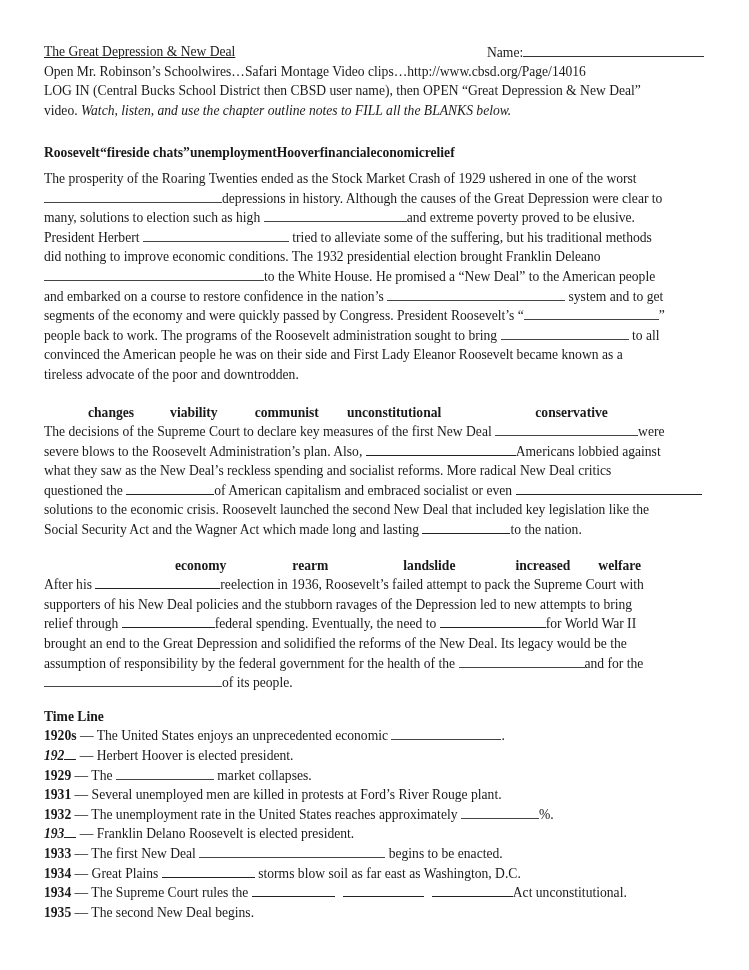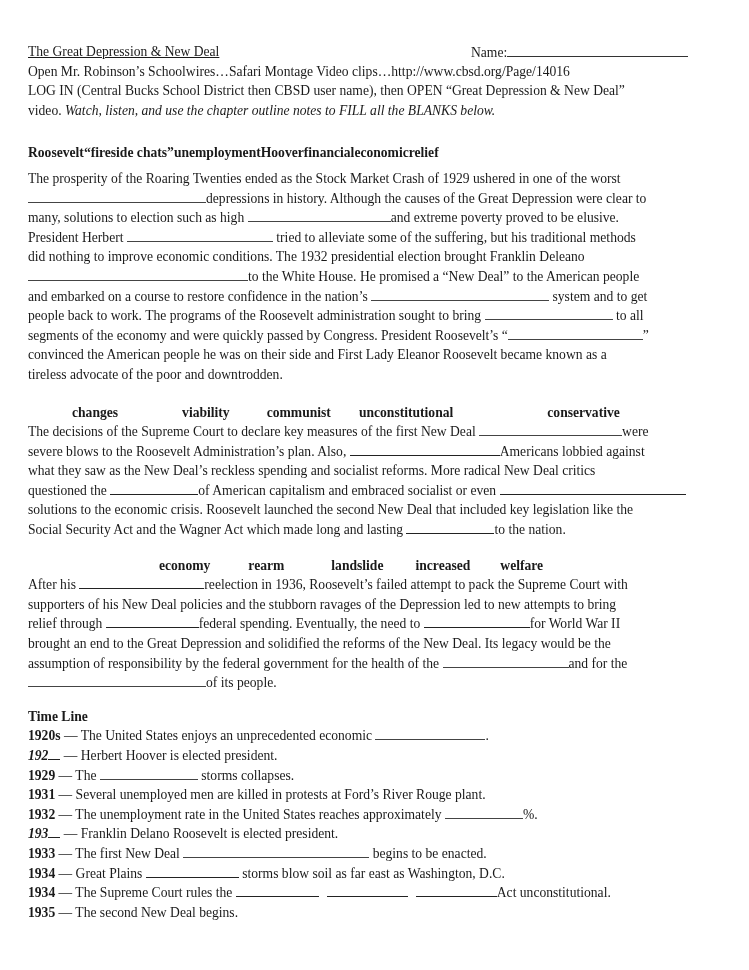--- a/index.html
+++ b/index.html
@@ -1,18 +1,18 @@
 <!DOCTYPE html>
 <html><head>
 <meta charset="utf-8">
 <style>
   html, body { margin: 0; padding: 0; background: #ffffff; }
   body { width: 749px; height: 970px; position: relative; overflow: hidden;
          font-family: "Liberation Serif", "DejaVu Serif", serif; color: #1a1a1a; }
-  .page { position: absolute; left: 28px; top: 42px; width: 665px; font-size: 13.6px; line-height: 19.6px; }
+  .page { position: absolute; left: 44px; top: 42px; width: 665px; font-size: 13.6px; line-height: 19.6px; }
   .line { white-space: nowrap; height: 19.6px; }
   .hdr { display: flex; justify-content: space-between; }
   .title { text-decoration: underline; }
   .name-wrap { width: 222px; }
   .name-line { display: inline-block; width: 181px; border-bottom: 1px solid #333; height: 14px; vertical-align: baseline; }
   .ital { font-style: italic; text-align: right; }
   .bold { font-weight: bold; }
   .wordbank { font-weight: bold; display: flex; white-space: nowrap; height: 19.6px; }
   .blank { display: inline-block; border-bottom: 1px solid #444; height: 13px; vertical-align: baseline; }
   .blank.thick { border-bottom: 1.6px solid #222; }
@@ -48,52 +48,52 @@
   <div style="height:6px"></div>
 
   <div class="para">
     <div class="line">The prosperity of the Roaring Twenties ended as the Stock Market Crash of 1929 ushered in one of the worst</div>
     <div class="line"><span class="blank" style="width:178px"></span><span>depressions in history.  Although the causes of the Great Depression were clear to</span></div>
     <div class="line"><span>many, solutions to election such as high </span><span class="blank" style="width:143px"></span><span>and extreme poverty proved to be elusive.</span></div>
     <div class="line"><span>President Herbert </span><span class="blank" style="width:146px"></span><span> tried to alleviate some of the suffering, but his traditional methods</span></div>
     <div class="line">did nothing to improve economic conditions.  The 1932 presidential election brought Franklin Deleano</div>
     <div class="line"><span class="blank" style="width:220px"></span><span>to the White House.  He promised a “New Deal” to the American people</span></div>
     <div class="line"><span>and embarked on a course to restore confidence in the nation’s </span><span class="blank" style="width:178px"></span><span> system and to get</span></div>
+    <div class="line"><span>segments of the economy and were quickly passed by Congress. President Roosevelt’s “</span><span class="blank" style="width:135px"></span><span>”</span></div>
     <div class="line"><span>people back to work.  The programs of the Roosevelt administration sought to bring </span><span class="blank" style="width:128px"></span><span> to all</span></div>
-    <div class="line"><span>segments of the economy and were quickly passed by Congress. President Roosevelt’s “</span><span class="blank" style="width:135px"></span><span>”</span></div>
     <div class="line">convinced the American people he was on their side and First Lady Eleanor Roosevelt became known as a</div>
     <div class="line">tireless advocate of the poor and downtrodden.</div>
   </div>
 
   <div style="height:18px"></div>
 
   <div class="wordbank" style="padding-left:44px;">
-    <span style="margin-right:64px">changes</span>
+    <span style="margin-right:36px">changes</span>
     <span style="margin-right:37px">viability</span>
     <span style="margin-right:28px">communist</span>
     <span style="margin-right:94px">unconstitutional</span>
     <span>conservative</span>
   </div>
 
   <div class="para">
     <div class="line"><span>The decisions of the Supreme Court to declare key measures of the first New Deal </span><span class="blank" style="width:143px"></span><span>were</span></div>
     <div class="line"><span>severe blows to the Roosevelt Administration’s plan.  Also, </span><span class="blank thick" style="width:150px"></span><span>Americans lobbied against</span></div>
     <div class="line">what they saw as the New Deal’s reckless spending and socialist reforms.  More radical New Deal critics</div>
     <div class="line"><span>questioned the </span><span class="blank thick" style="width:88px"></span><span>of American capitalism and embraced socialist or even </span><span class="blank thick" style="width:186px"></span></div>
     <div class="line">solutions to the economic crisis.  Roosevelt launched the second New Deal that included key legislation like the</div>
     <div class="line"><span>Social Security Act and the Wagner Act which made long and lasting </span><span class="blank thick" style="width:88px"></span><span>to the nation.</span></div>
   </div>
 
   <div style="height:16px"></div>
 
-  <div class="wordbank" style="padding-left:131px;">
+  <div class="wordbank" style="padding-left:131px;gap:28px;">
     <span style="margin-right:38px">economy</span>
     <span style="margin-right:47px">rearm</span>
     <span style="margin-right:32px">landslide</span>
-    <span style="margin-right:30px">increased</span>
+    <span style="">increased</span>
     <span>welfare</span>
   </div>
 
   <div class="para">
     <div class="line"><span>After his </span><span class="blank thick" style="width:125px"></span><span>reelection in 1936, Roosevelt’s failed attempt to pack the Supreme Court with</span></div>
     <div class="line">supporters of his New Deal policies and the stubborn ravages of the Depression led to new attempts to bring</div>
     <div class="line"><span>relief through </span><span class="blank thick" style="width:93px"></span><span>federal spending.  Eventually, the need to </span><span class="blank thick" style="width:106px"></span><span>for World War II</span></div>
     <div class="line">brought an end to the Great Depression and solidified the reforms of the New Deal. Its legacy would be the</div>
     <div class="line"><span>assumption of responsibility by the federal government for the health of the </span><span class="blank" style="width:126px"></span><span>and for the</span></div>
     <div class="line"><span class="blank" style="width:178px"></span><span>of its people.</span></div>
@@ -101,21 +101,21 @@
 
   <div style="height:14px"></div>
 
   <div class="timeline">
     <div class="line bold">Time Line</div>
 
     <div class="line"><b>1920s</b><span> — The United States enjoys an unprecedented economic </span><span class="blank" style="width:110px"></span><span>.</span></div>
 
     <div class="line"><b class="ital">192</b><span class="blank thick" style="width:12px"></span><span> — Herbert Hoover is elected president.</span></div>
 
-    <div class="line"><b>1929</b><span> — The </span><span class="blank" style="width:98px"></span><span> storms collapses.</span></div>
+    <div class="line"><b>1929</b><span> — The </span><span class="blank" style="width:98px"></span><span> market collapses.</span></div>
 
     <div class="line"><b>1931</b><span> — Several unemployed men are killed in protests at Ford’s River Rouge plant.</span></div>
 
     <div class="line"><b>1932</b><span> — The unemployment rate in the United States reaches approximately </span><span class="blank" style="width:78px"></span><span>%.</span></div>
 
     <div class="line"><b class="ital">193</b><span class="blank thick" style="width:12px"></span><span> — Franklin Delano Roosevelt is elected president.</span></div>
 
     <div class="line"><b>1933</b><span> — The first New Deal </span><span class="blank" style="width:186px"></span><span> begins to be enacted.</span></div>
 
     <div class="line"><b>1934</b><span> — Great Plains </span><span class="blank thick" style="width:93px"></span><span> storms blow soil as far east as Washington, D.C.</span></div>

